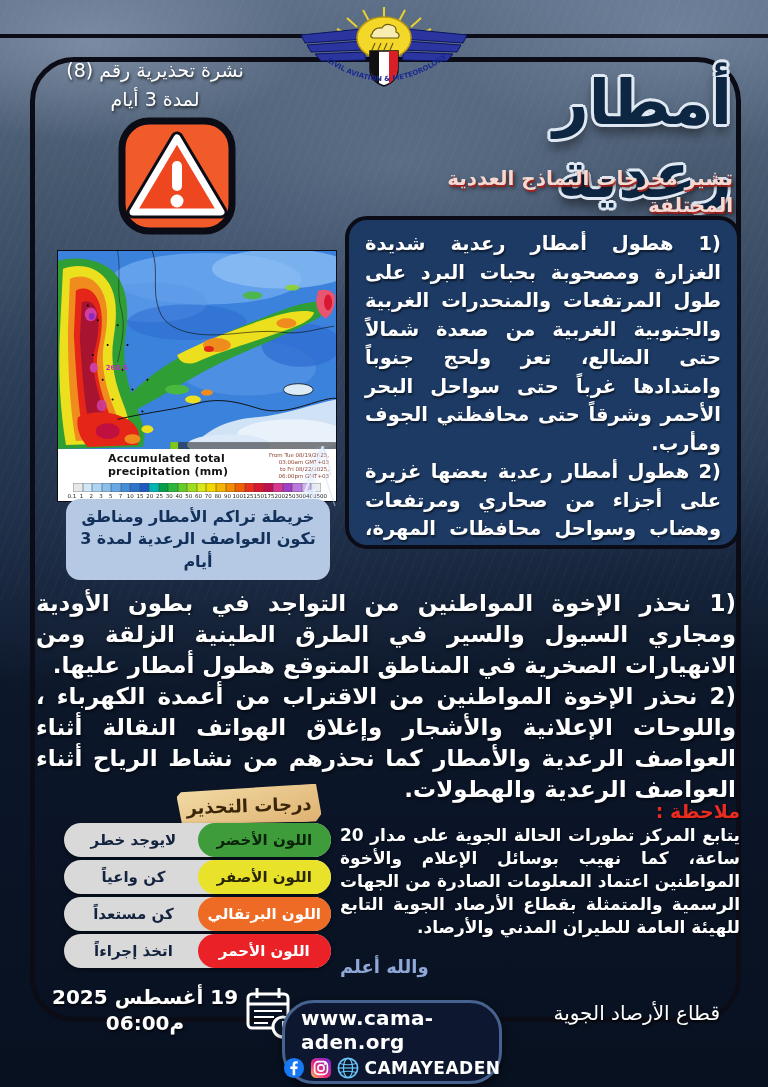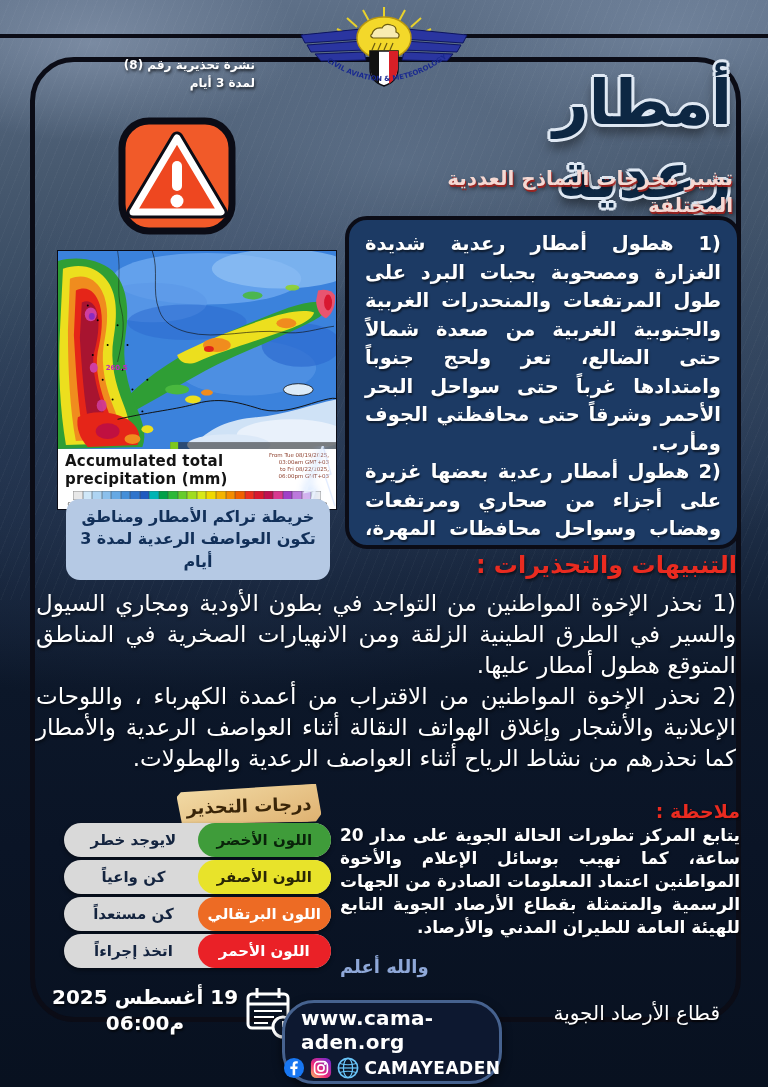--- a/index.html
+++ b/index.html
@@ -12,48 +12,48 @@
       radial-gradient(ellipse 260px 120px at 30% 22%, rgba(70,88,115,.6), transparent 75%),
       radial-gradient(ellipse 520px 250px at 72% 34%, rgba(56,74,102,.55), transparent 75%),
       radial-gradient(ellipse 600px 280px at 25% 45%, rgba(36,52,80,.6), transparent 78%),
       linear-gradient(180deg,#5e7088 0%,#47596f 16%,#354860 30%,#243650 43%,#152339 54%,#0c1729 63%,#0a1426 78%,#081120 100%);}
   #rain{position:absolute;left:0;top:0;width:768px;height:600px;pointer-events:none;opacity:.5;
     background:repeating-linear-gradient(112deg, rgba(255,255,255,.055) 0 1px, transparent 1px 9px);}
   .topline{position:absolute;top:34px;height:4px;background:#0b0c16;}
   #frame{position:absolute;left:30px;top:57px;width:711px;height:965px;border:5px solid #0b0c16;border-radius:44px;}
   
   #logo{position:absolute;left:299px;top:1px;width:170px;height:96px;}
-  #bulletin{position:absolute;left:55px;top:56px;width:200px;text-align:right;color:#fff;font-weight:bold;font-size:12px;line-height:1.5;direction:rtl;text-shadow:1px 2px 3px rgba(0,0,0,.7);}
+  #bulletin{position:absolute;left:55px;top:56px;width:200px;text-align:center;color:#fff;font-weight:normal;font-size:19px;line-height:1.5;direction:rtl;text-shadow:1px 2px 3px rgba(0,0,0,.7);}
   #warnicon{position:absolute;left:117px;top:116px;width:120px;height:120px;}
   #bigtitle{position:absolute;left:370px;top:66px;width:372px;text-align:right;direction:rtl;font-size:62px;font-weight:bold;color:#0d2743;padding-right:10px;
     text-shadow:-2px -2px 0 #dfe8f3,2px -2px 0 #dfe8f3,-2px 2px 0 #dfe8f3,2px 2px 0 #dfe8f3,0 -3px 0 #dfe8f3,0 3px 0 #dfe8f3,-3px 0 0 #dfe8f3,3px 0 0 #dfe8f3,0 8px 12px rgba(0,0,0,.55);}
   #subtitle{position:absolute;left:385px;top:165px;width:350px;text-align:right;direction:rtl;font-weight:bold;font-size:20px;line-height:1.35;padding-right:2px;}
   #subtitle .l1{color:#f5d9d3;text-shadow:1px 2px 0 rgba(170,30,25,.85),2px 3px 4px rgba(0,0,0,.6);}
   #subtitle .l2{color:#fff;text-shadow:1px 2px 3px rgba(0,0,0,.7);}
   
   #forecast{position:absolute;left:345px;top:216px;width:396px;height:333px;background:#1c3a64;border:4px solid #0b0c16;border-radius:22px;padding:10px 16px;direction:rtl;text-align:justify;color:#fff;font-weight:bold;font-size:19.5px;line-height:28.5px;text-shadow:1px 2px 2px rgba(0,0,0,.55);overflow:hidden;}
   #forecast p{margin:0;}
   .num{display:inline-block;}
   
   #mapwrap{position:absolute;left:57px;top:250px;width:280px;border:1px solid #0b0c16;background:#fff;}
   #mapsvg{display:block;width:278px;height:198px;}
   #legend{background:#fff;padding:3px 7px 2px;}
   #legendrow{display:flex;justify-content:space-between;align-items:flex-start;}
-  #legendtitle{font-size:15px;font-weight:bold;color:#141414;letter-spacing:.2px;}
+  #legendtitle{font-size:11px;font-weight:bold;color:#141414;letter-spacing:.2px;margin-left:43px;}
   #legendperiod{font-size:5.5px;color:#8d3f2c;text-align:right;line-height:1.25;}
   #colorbar{display:flex;height:9px;margin:3px 8px 0;}
   .cb-seg{flex:1;box-shadow:inset 0 0 0 .5px rgba(70,70,70,.55);}
   #colorticks{display:flex;margin:1px 2px 0;}
   .cb-tick{flex:1;text-align:center;font-size:5.5px;color:#222;}
   
   #caption{position:absolute;left:66px;top:499px;width:264px;background:#b5c9e4;border-radius:14px;padding:7px 10px;text-align:center;direction:rtl;color:#123059;font-size:16px;font-weight:bold;line-height:1.4;z-index:3;}
   #lightning{position:absolute;left:293px;top:446px;z-index:2;}
   
   #alertheading{position:absolute;right:31px;top:551px;direction:rtl;color:#ea2b20;font-size:24px;font-weight:bold;text-shadow:1px 2px 3px rgba(0,0,0,.6);}
-  #alerts{position:absolute;left:36px;top:588px;width:700px;direction:rtl;text-align:justify;color:#fff;font-weight:normal;font-size:23px;line-height:31px;text-shadow:1px 2px 3px rgba(0,0,0,.6);}
+  #alerts{position:absolute;left:36px;top:588px;width:700px;direction:rtl;text-align:justify;color:#fff;font-weight:bold;font-size:23px;line-height:31px;text-shadow:1px 2px 3px rgba(0,0,0,.6);}
   #alerts p{margin:0;}
   
   #ribbon{position:absolute;left:177px;top:786px;width:144px;height:38px;background:linear-gradient(160deg,#f2dba6,#dfb271);color:#3a2508;font-size:18px;font-weight:bold;display:flex;align-items:center;justify-content:center;transform:rotate(-2deg);clip-path:polygon(3% 10%,97% 0%,100% 80%,96% 100%,3% 94%,0% 22%);box-shadow:0 3px 6px rgba(0,0,0,.5);direction:rtl;}
   #levels{position:absolute;left:64px;top:823px;width:267px;display:flex;flex-direction:column;gap:3px;}
   .level-row{position:relative;height:34px;background:#d9d9d9;border-radius:17px;box-shadow:0 2px 4px rgba(0,0,0,.45);}
   .level-action{position:absolute;left:0;top:0;width:52%;height:100%;display:flex;align-items:center;justify-content:center;color:#14243f;font-size:15px;font-weight:bold;direction:rtl;}
   .level-chip{position:absolute;right:0;top:0;width:50%;height:100%;border-radius:17px;display:flex;align-items:center;justify-content:center;font-size:15px;font-weight:bold;direction:rtl;}
   
   #note{position:absolute;left:340px;top:800px;width:400px;direction:rtl;}
   #notelabel{color:#ea2b20;font-size:19px;font-weight:bold;text-shadow:1px 1px 2px rgba(0,0,0,.6);}
@@ -261,21 +261,20 @@
     </div>
   </div>
 
   <svg id="lightning" width="46" height="120" viewBox="0 0 46 120">
     <path d="M30,0 L12,46 L22,44 L6,92 L14,90 L2,120" stroke="#e8f2ff" stroke-width="2.2" fill="none" opacity=".85" style="filter:drop-shadow(0 0 4px #9cc4ff)"></path>
     <path d="M30,0 L38,28 L32,30 L42,60" stroke="#c8dcff" stroke-width="1.4" fill="none" opacity=".5"></path>
   </svg>
 
   <div id="caption">خريطة تراكم الأمطار ومناطق تكون العواصف الرعدية لمدة 3 أيام</div>
 
-  <div id="alertheading">التنبيهات والتحذيرات :</div>
   <div id="alerts">
     <p><span class="num" dir="ltr">1)</span> <span>نحذر الإخوة المواطنين من التواجد في بطون الأودية ومجاري السيول والسير في الطرق الطينية الزلقة ومن الانهيارات الصخرية في المناطق المتوقع هطول أمطار عليها.</span></p>
     <p><span class="num" dir="ltr">2)</span> <span>نحذر الإخوة المواطنين من الاقتراب من أعمدة الكهرباء ، واللوحات الإعلانية والأشجار وإغلاق الهواتف النقالة أثناء العواصف الرعدية والأمطار كما نحذرهم من نشاط الرياح أثناء العواصف الرعدية والهطولات.</span></p>
   </div>
 
   <div id="ribbon">درجات التحذير</div>
   <div id="levels">
     <div class="level-row">
       <div class="level-action">لايوجد خطر</div>
       <div class="level-chip" style="background: rgb(63, 156, 58); color: rgb(9, 35, 10);">اللون الأخضر</div>

